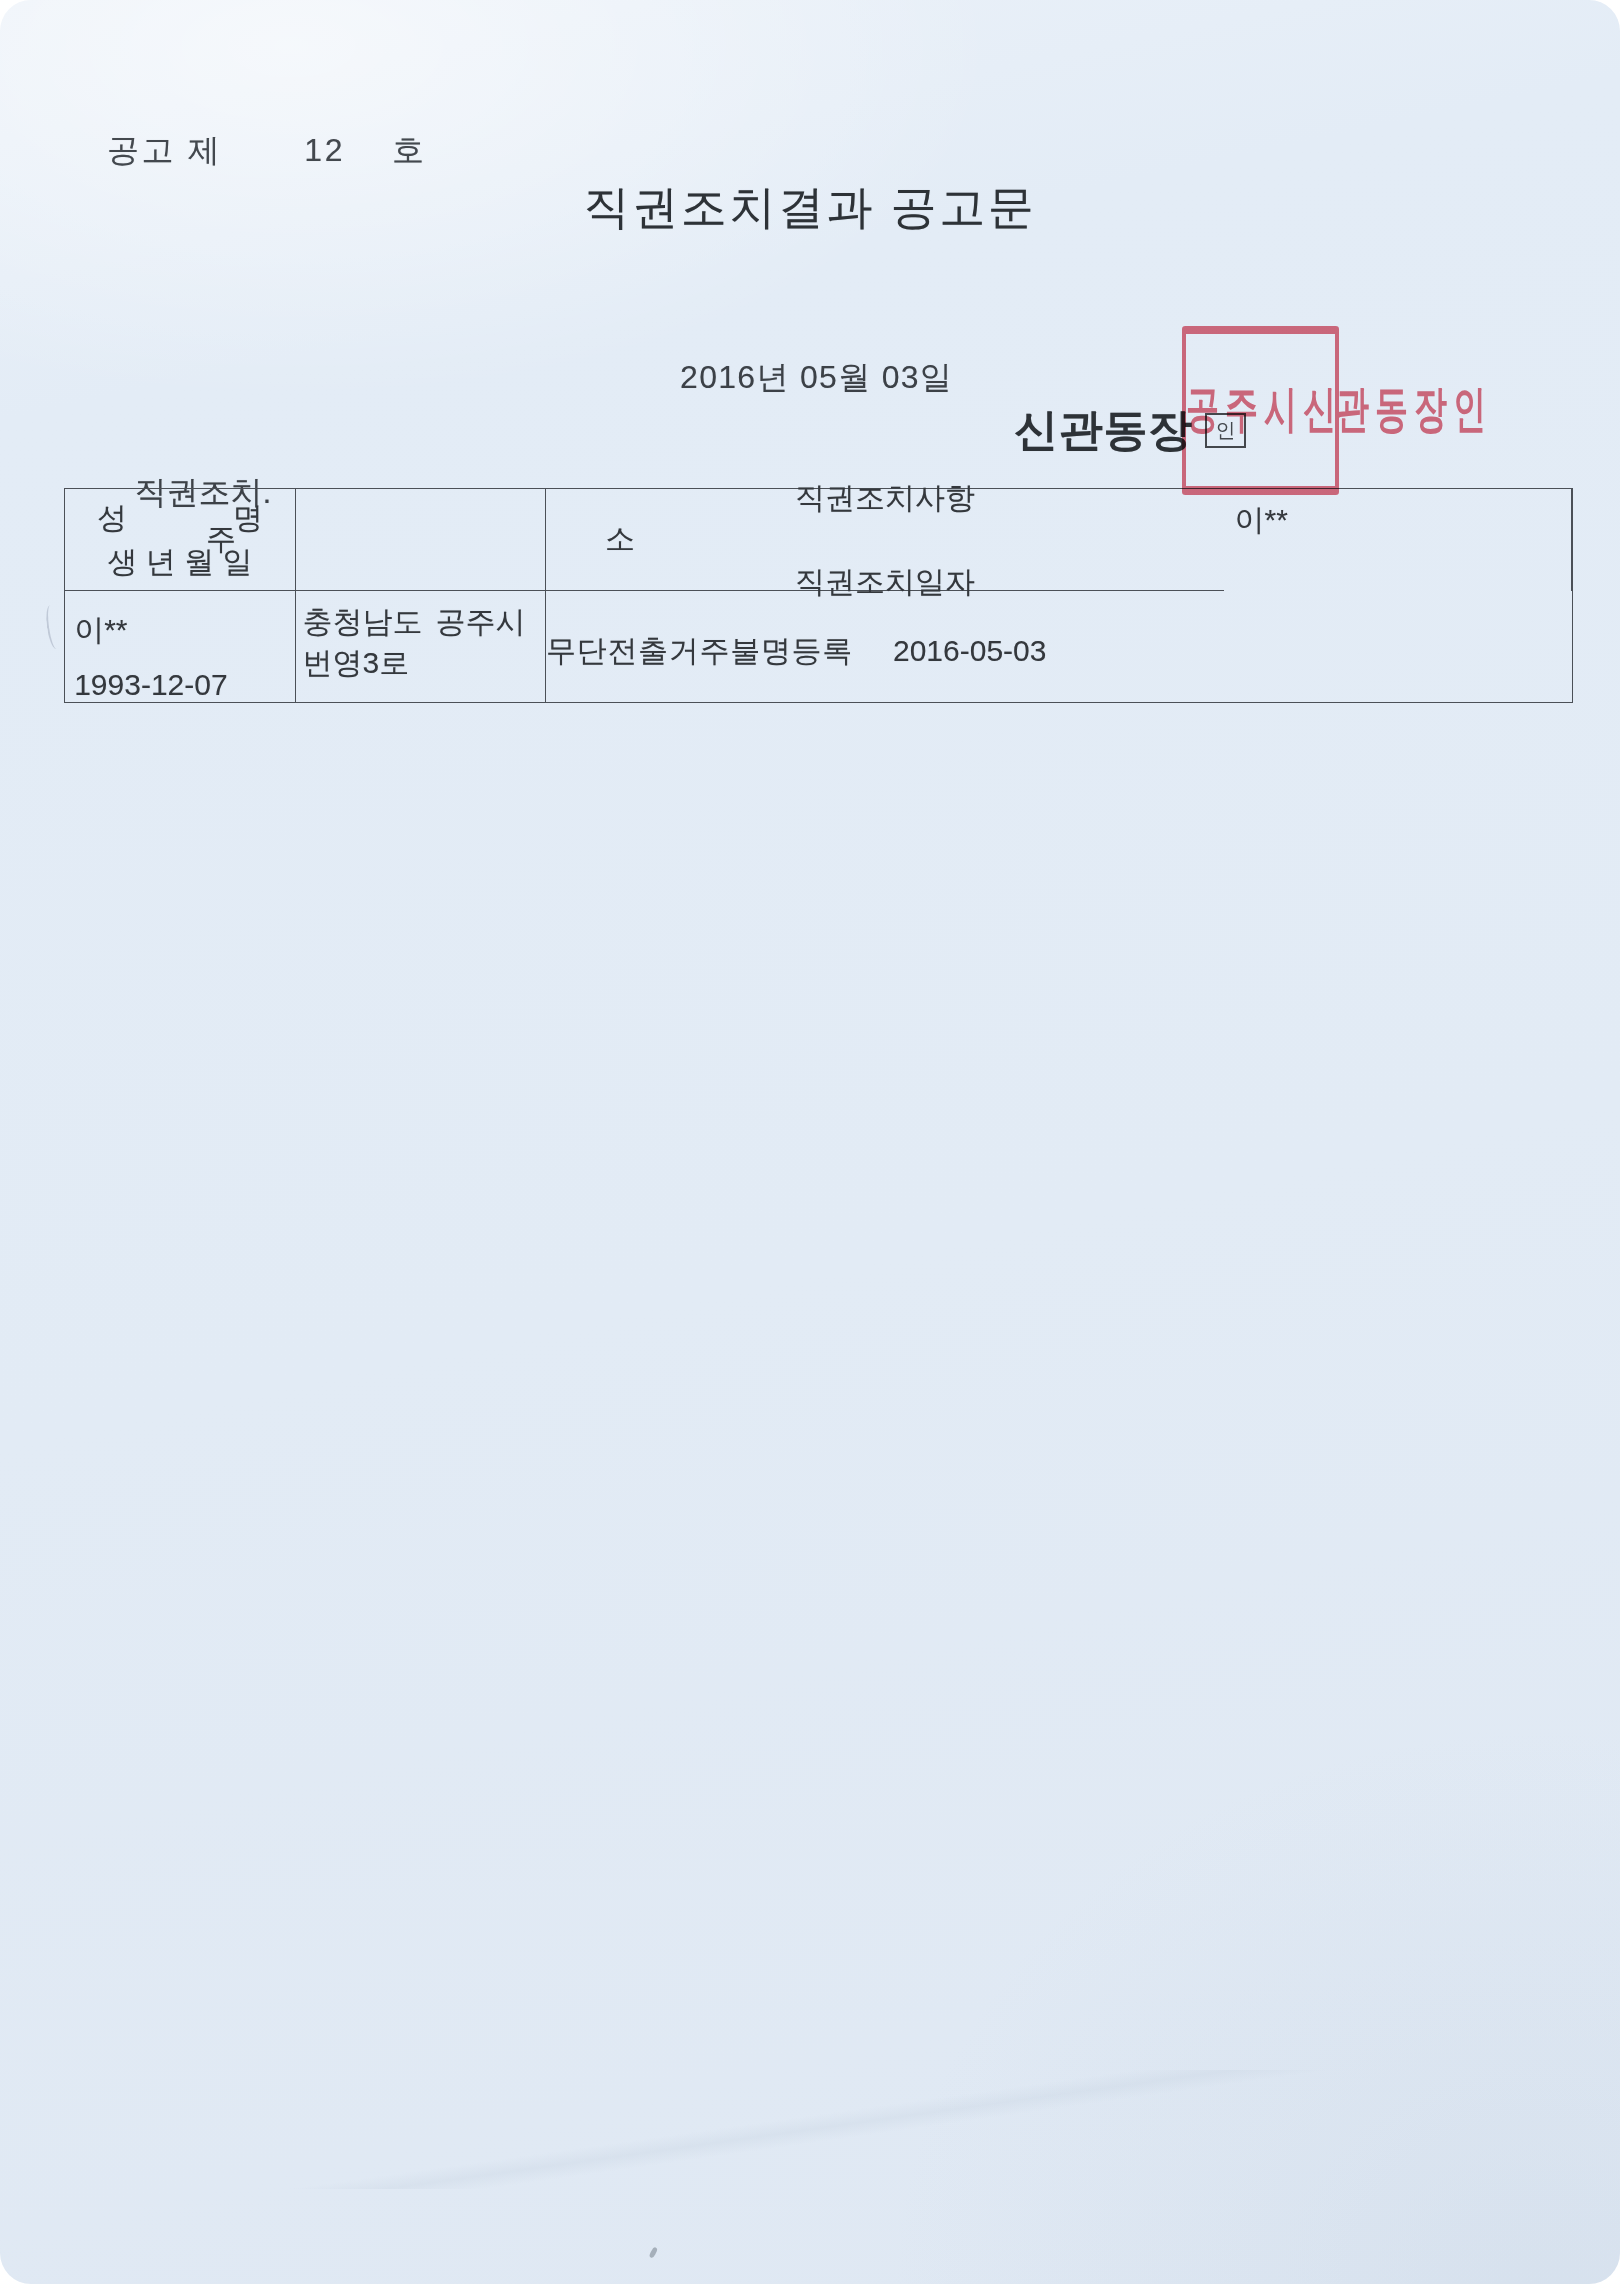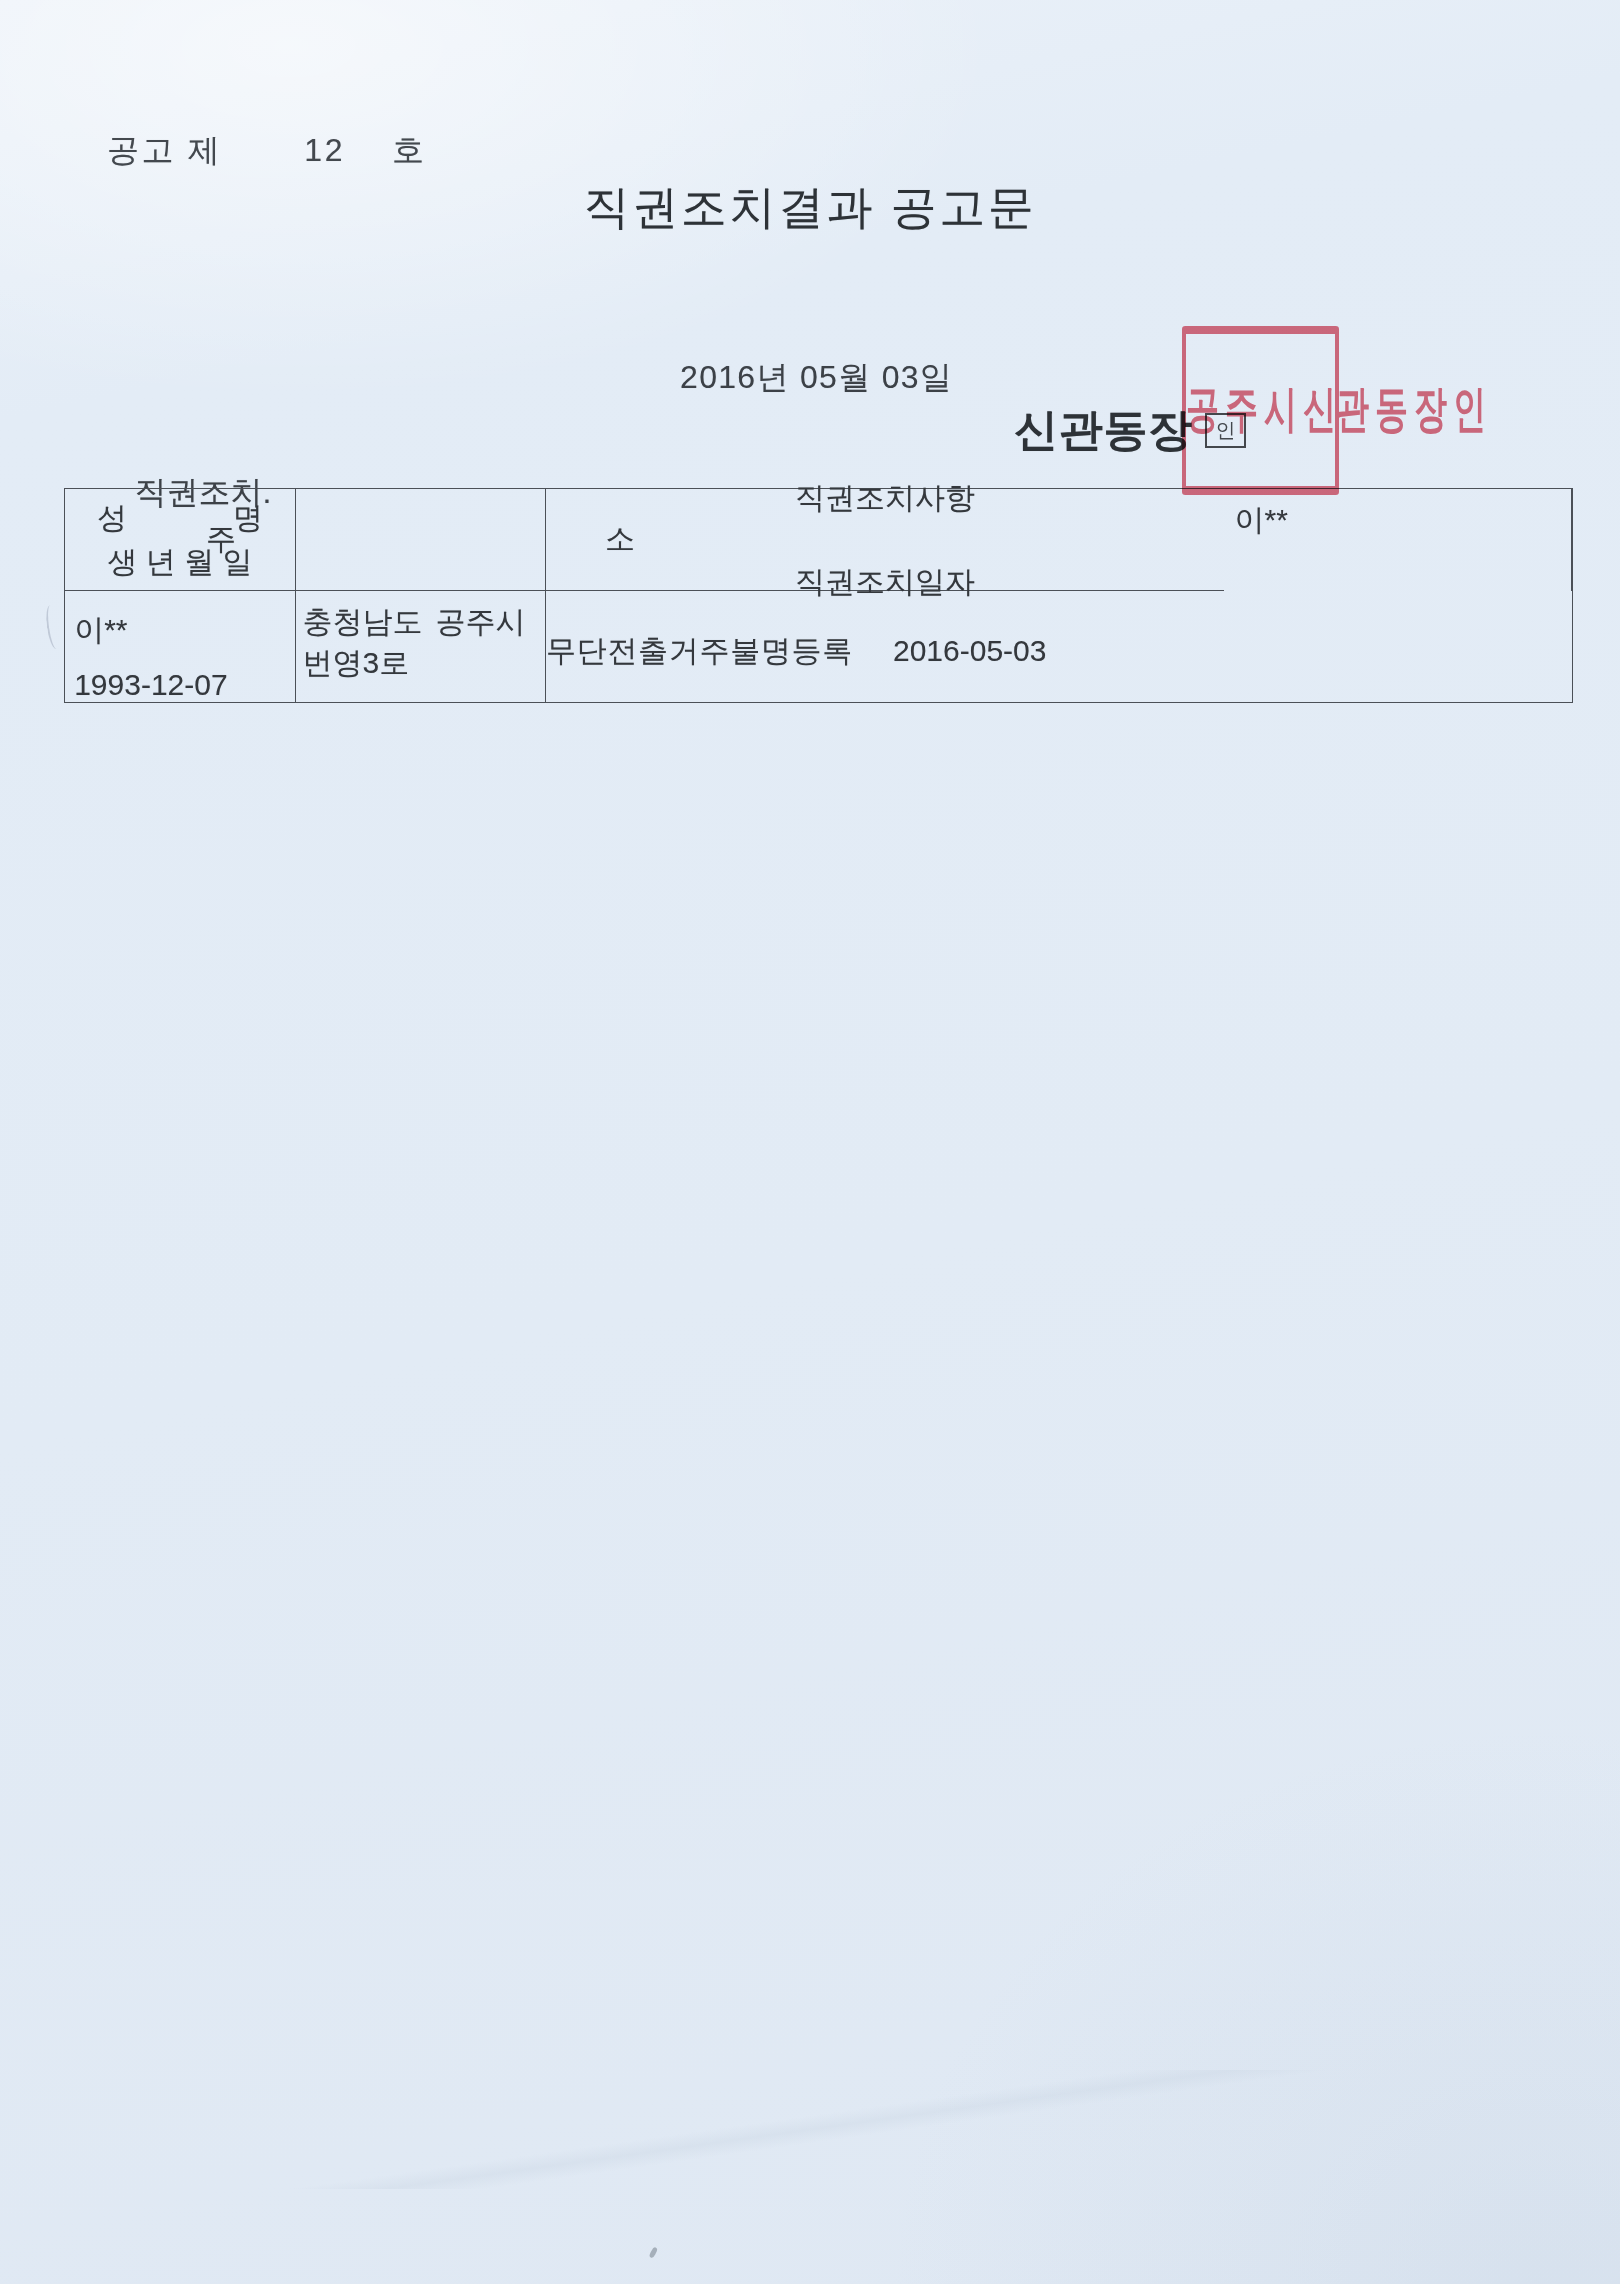--- a/index.html
+++ b/index.html
@@ -9,20 +9,21 @@
     color: #3a4046;
   }
   .page {
     position: relative;
     width: 1620px; height: 2284px;
     overflow: hidden;
     background:
       radial-gradient(ellipse 1187px 593px at 18% 2%, rgba(255,255,255,0.55), rgba(255,255,255,0) 60%),
       radial-gradient(ellipse 923px 791px at 95% 100%, rgba(190,205,222,0.25), rgba(255,255,255,0) 70%),
       linear-gradient(168deg, #ecf2f9 0%, #e3ecf6 16%, #e2ebf5 55%, #dfe8f3 100%);
+    border-radius: 31px;
   }
   .soft { text-shadow: 0 0 0.7px rgba(58,64,70,0.35); }
 
   
   .notice-number {
     position: absolute; left: 107px; top: 129px;
     display: flex; align-items: baseline;
     font-size: 32px; letter-spacing: 2.6px; color: #43484e;
   }
   .notice-number .num    { margin-left: 82px; }

